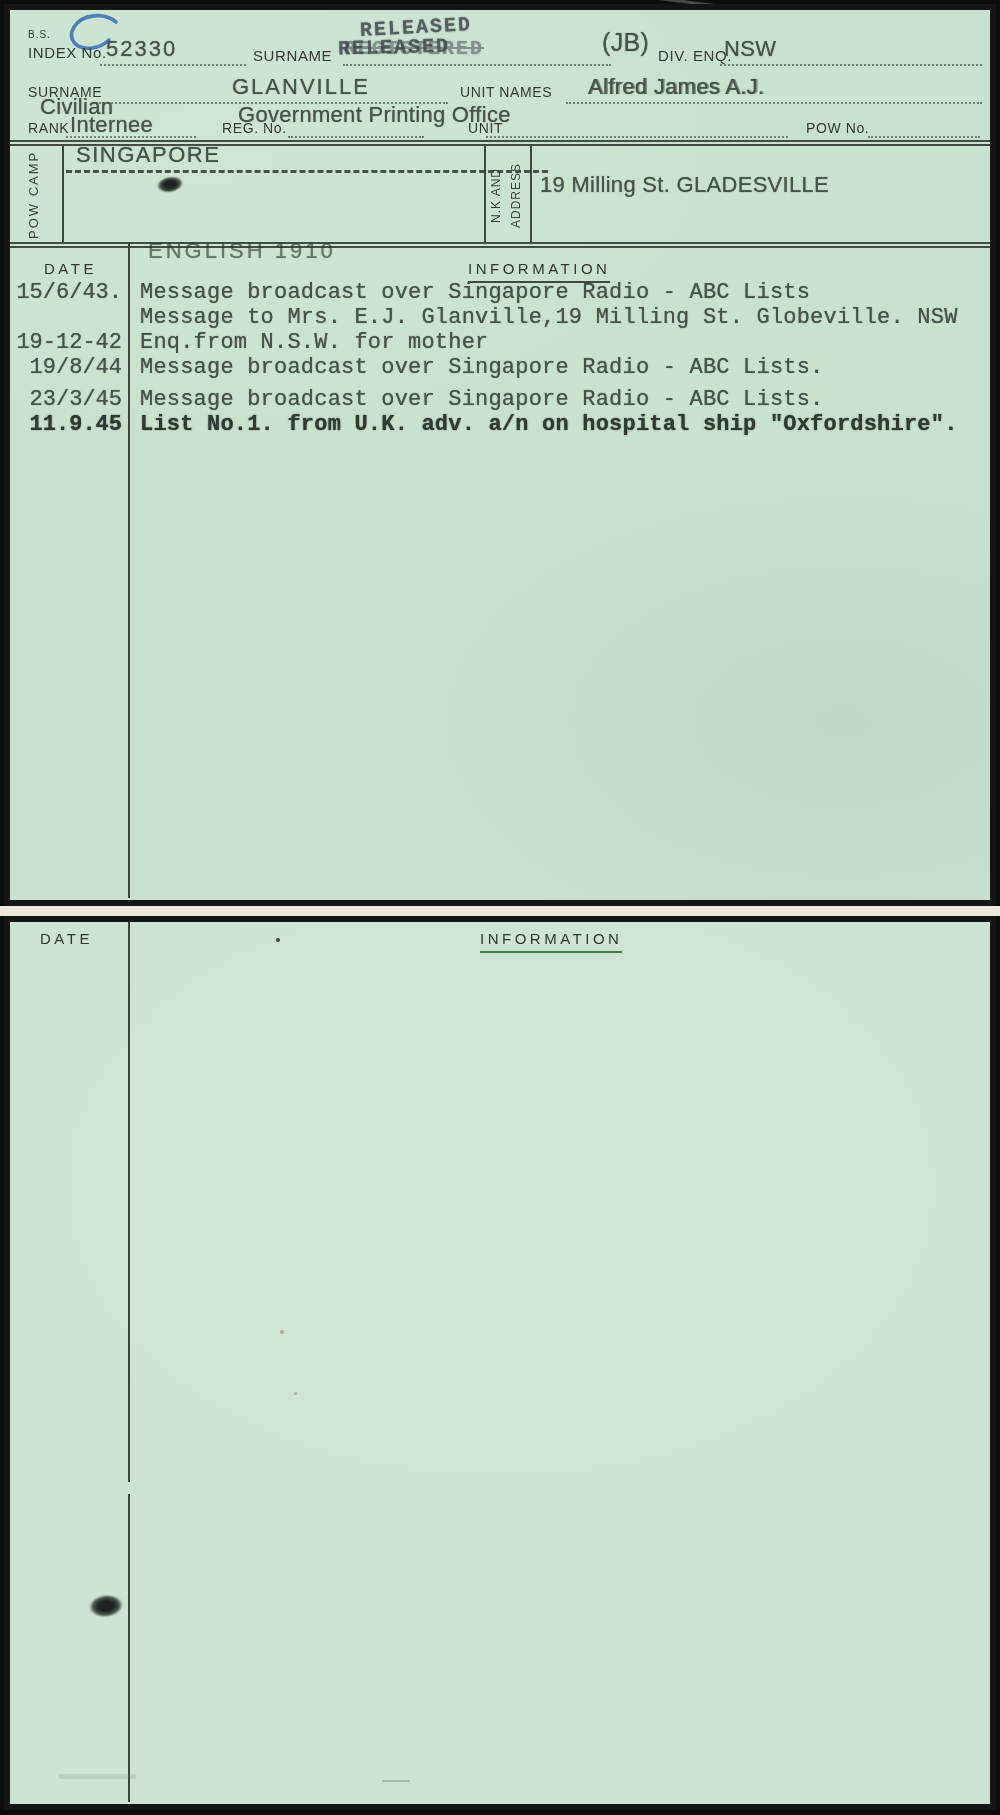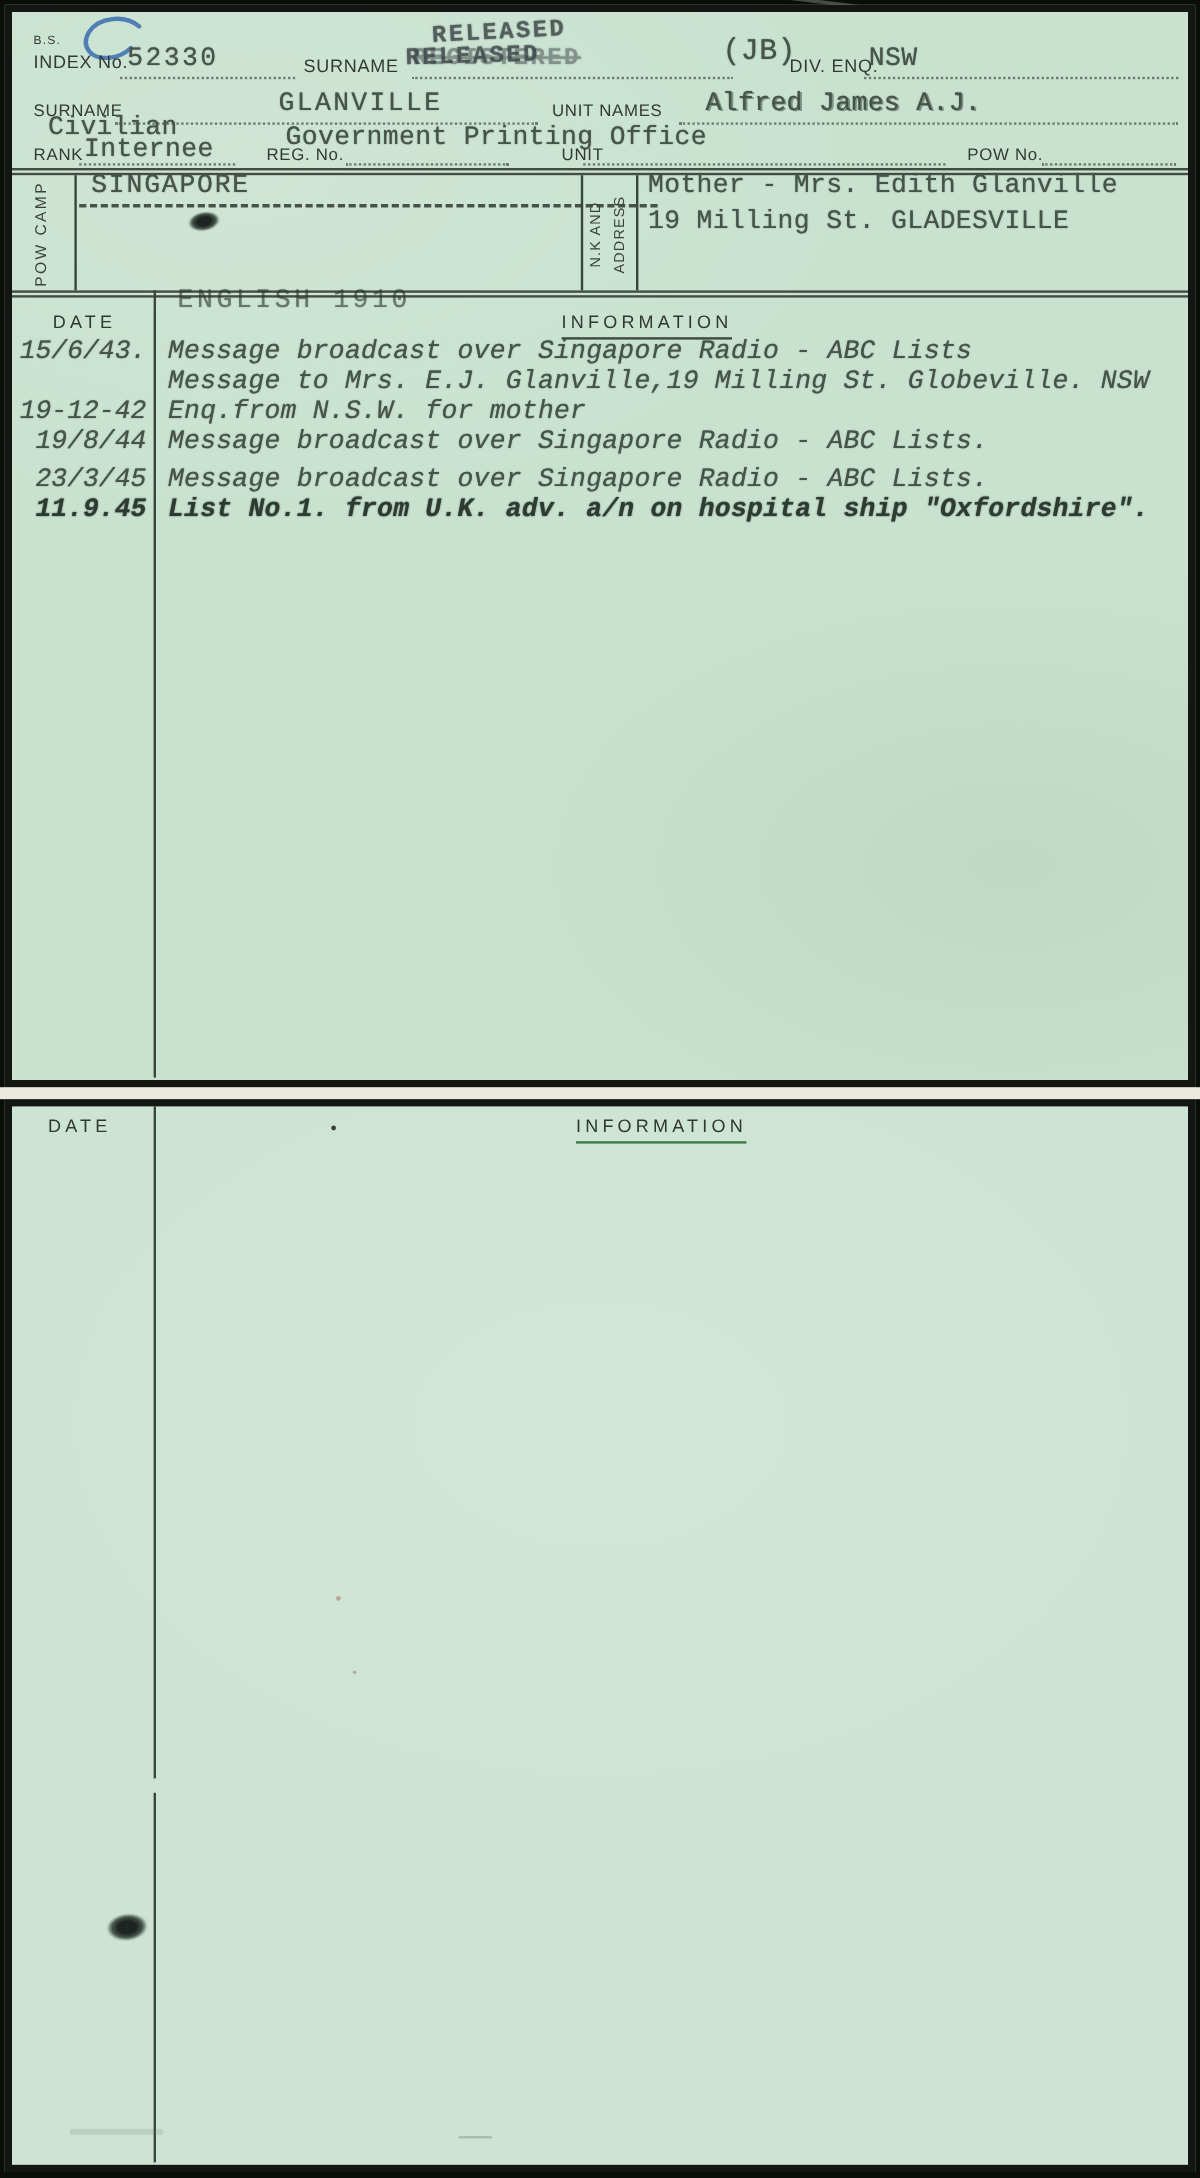--- a/index.html
+++ b/index.html
@@ -27,21 +27,21 @@
   .abs { position:absolute; }
 
   
   .lab { position:absolute; font-size:14px; color:#333a33; letter-spacing:.6px; white-space:nowrap; }
   .lab-sm { font-size:10px; font-weight:normal; letter-spacing:1px; }
   .hdr { position:absolute; font-size:15px; color:#2f372f; letter-spacing:3.5px; white-space:nowrap; }
 
   
   .tw {
     position:absolute;
-    font-family:Liberation Mono, monospace;
+    font-family:Liberation Sans, sans-serif;
     font-size:22px; color:#45534a; letter-spacing:.3px;
     text-shadow:0 0 1px rgba(70,85,75,.85);
     white-space:pre;
     text-align:center;
   }
   .tw-ghost { text-shadow:1.6px .4px 0 rgba(70,85,75,.55), 0 0 1px rgba(70,85,75,.8); }
 
   .stamp {
     position:absolute;
     font-family:"Liberation Mono","DejaVu Sans Mono",monospace;
@@ -134,30 +134,29 @@
 
   <div class="dline" style="top:130px;"></div>
   <div class="vlab" style="left:14px; top:140px; height:90px;">POW CAMP</div>
   <div class="vline" style="left:52px; top:136px; height:96px;"></div>
   <span class="tw" style="left:66px; top:132px; letter-spacing:1.5px;">SINGAPORE</span>
   <div class="abs" style="left:56px; top:160px; width:482px; height:0; border-bottom:3px dashed #39443c; opacity:.9;"></div>
   <div class="smudge" style="left:146px; top:166px; width:28px; height:17px;"></div>
   <div class="vline" style="left:474px; top:136px; height:96px;"></div>
   <div class="vlab" style="left:476px; top:136px; height:98px; width:44px; font-size:12px; letter-spacing:1px;">N.K AND ADDRESS</div>
   <div class="vline" style="left:520px; top:136px; height:96px;"></div>
-  <span class="tw" style="left:530px; top:132px;">Mother - Mrs. Edith Glanville</span>
   <span class="tw" style="left:530px; top:162px;">19 Milling St. GLADESVILLE</span>
 
   <span class="tw" style="left:138px; top:228px; opacity:.75; letter-spacing:3px;">ENGLISH 1910</span>
   <div class="dline" style="top:232px;"></div>
   <span class="hdr" style="left:34px; top:250px;">DATE</span>
   <span class="hdr info-underline" style="left:458px; top:250px;">INFORMATION</span>
   <div class="vline" style="left:118px; top:232px; height:656px;"></div>
 
-  <div id="rows" class="abs" style="left:0; top:270px; right:8px;font-style:italic;">
+  <div id="rows" class="abs" style="left:0; top:270px; right:8px;">
     <div class="row">
       <div class="r-date">15/6/43.</div>
       <div class="r-lines">
           <div class="r-line">Message broadcast over Singapore Radio - ABC Lists</div>
           <div class="r-line">Message to Mrs. E.J. Glanville,19 Milling St. Globeville. NSW</div>
         </div>
     </div>
 
     <div class="row">
       <div class="r-date">19-12-42</div>

